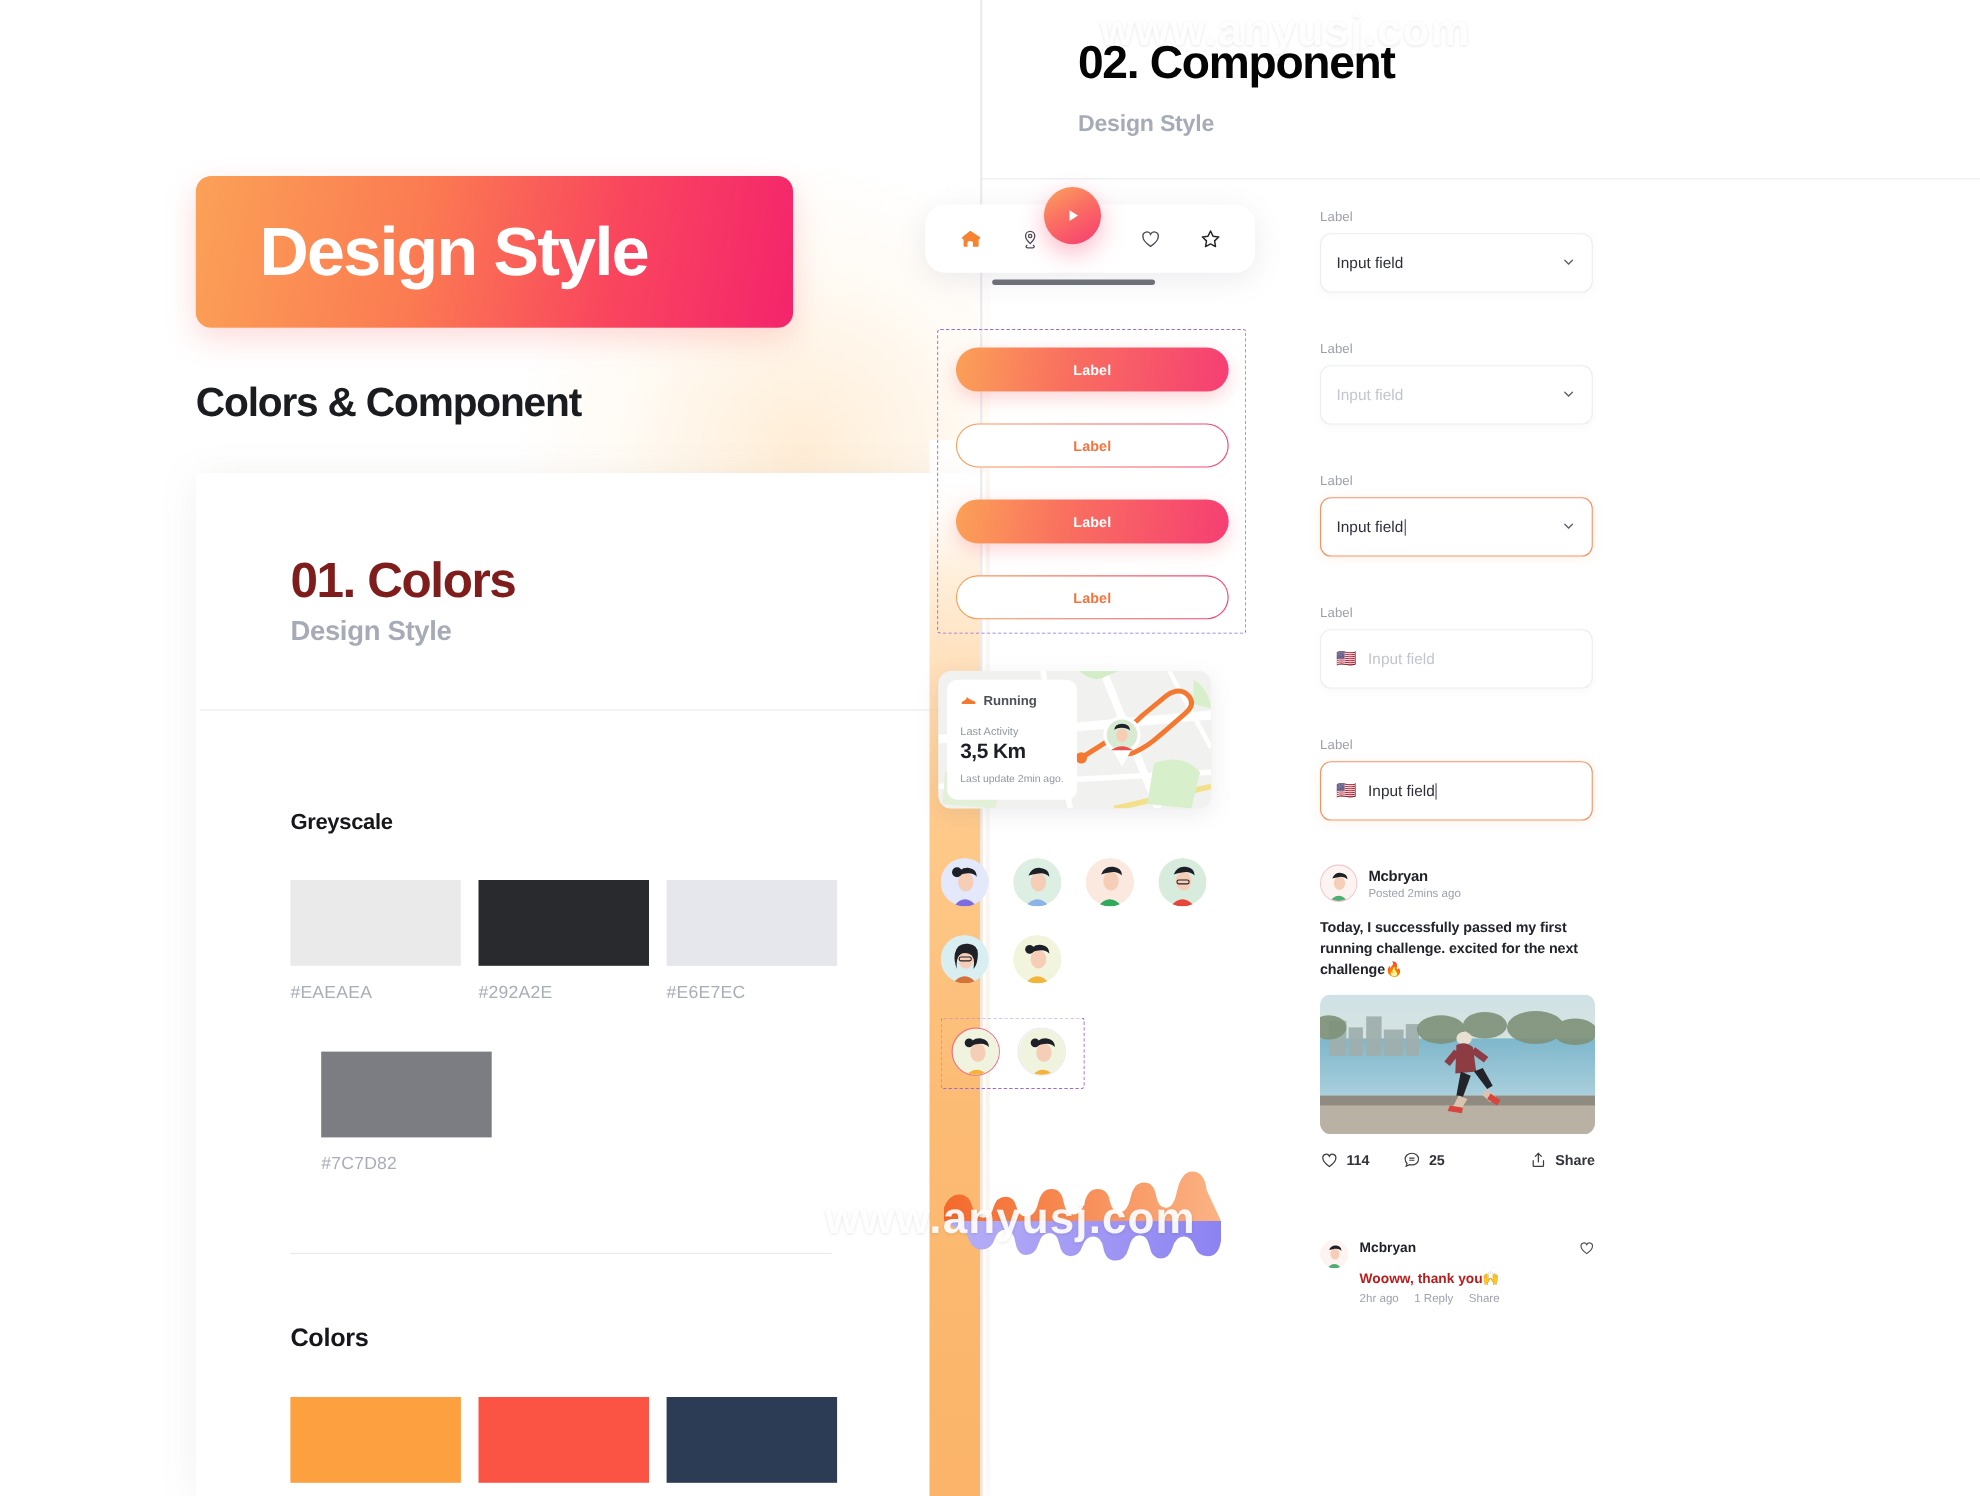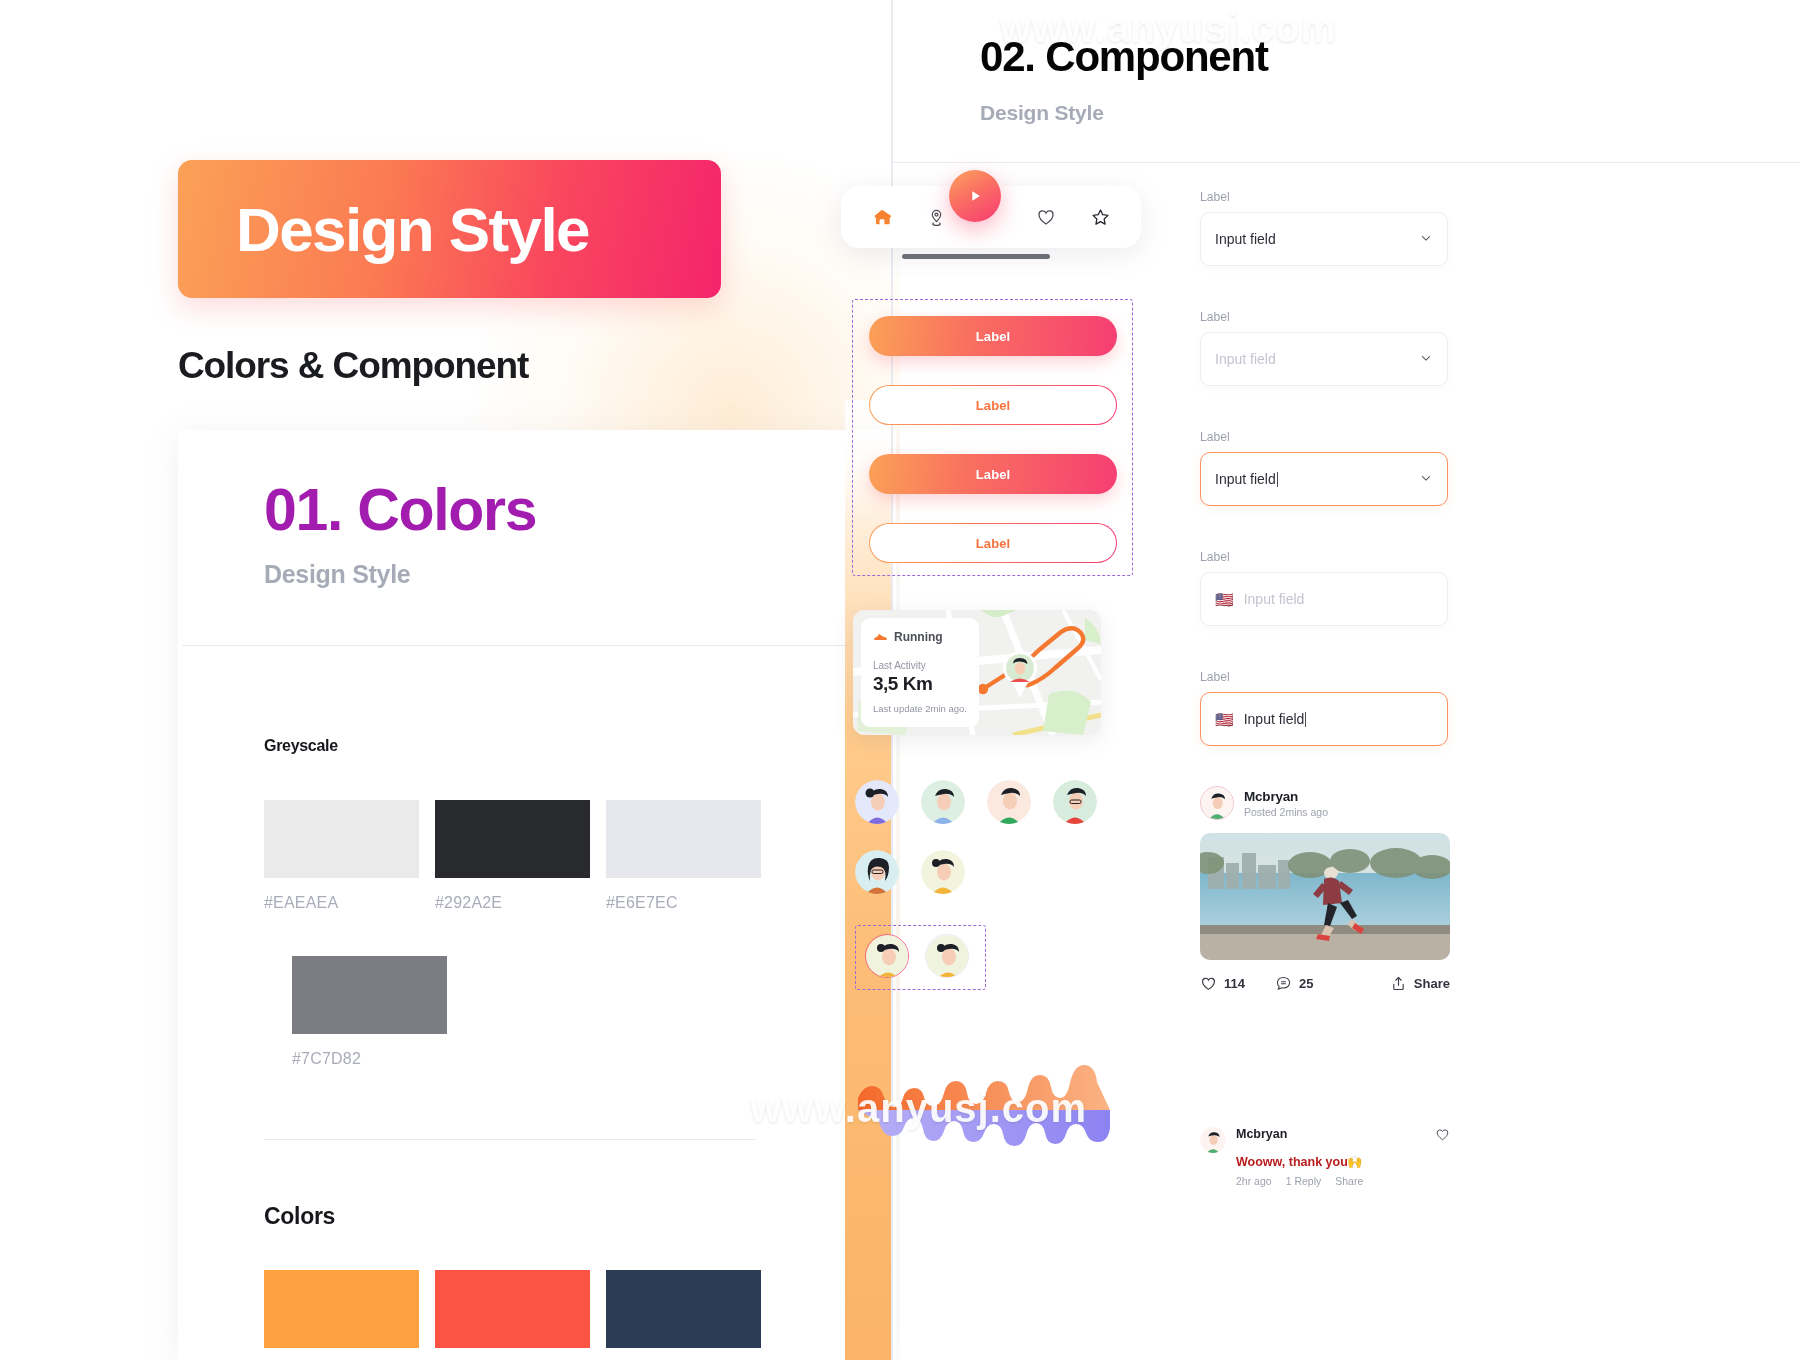--- a/index.html
+++ b/index.html
@@ -60,35 +60,35 @@
     color: #fff; font-size: 62px; font-weight: 800;
     letter-spacing: -1.6px; margin-left: 58px;
   }
 
   .section-heading {
     position: absolute; left: 178px; top: 345px;
     font-size: 37px; font-weight: 800; color: #1b1c20; letter-spacing: -1.1px;
   }
 
   .sheet-title {
-    position: absolute; left: 264px; top: 476px;
-    font-size: 59px; font-weight: 800; color: #a21caf; letter-spacing: -1.3px;
+    position: absolute; left: 264px; top: 502px;
+    font-size: 45px; font-weight: 800; color: #7f1d1d; letter-spacing: -1.3px;
   }
   .sheet-sub {
     position: absolute; left: 264px; top: 560px;
     font-size: 25px; font-weight: 700; color: #a7abb8; letter-spacing: -0.3px;
   }
   .sheet-rule {
     position: absolute; left: 182px; top: 645px; width: 718px; height: 1px;
     background: #e8eaef;
   }
 
   .grey-title {
     position: absolute; left: 264px; top: 737px;
-    font-size: 16px; font-weight: 800; color: #16171b; letter-spacing: -0.3px;
+    font-size: 20px; font-weight: 800; color: #16171b; letter-spacing: -0.3px;
   }
   .colors-title {
     position: absolute; left: 264px; top: 1203px;
     font-size: 23px; font-weight: 800; color: #16171b; letter-spacing: -0.3px;
   }
   .mid-rule {
     position: absolute; left: 264px; top: 1139px; width: 492px; height: 1px;
     background: #e8eaef;
   }
 
@@ -554,20 +554,21 @@
               <path d="M11 44 q11 -13 22 0z" fill="#4FAE72"></path>
               <ellipse cx="23" cy="22" rx="7" ry="8.5" fill="#f6cdb6"></ellipse>
               <path d="M14 16 q3 -8 11 -7 q8 1 8 8 -4 -4 -10 -3 -6 1 -9 2z" fill="#1d2026"></path>
             </svg>
         </div>
         <div>
           <div class="post-name">Mcbryan</div>
           <div class="post-time">Posted 2mins ago</div>
         </div>
       </div>
+      <div class="post-text">Today, I successfully passed my first running challenge. excited for the next challenge🔥</div>
       <div class="post-img">
         <svg width="250" height="127" viewBox="0 0 250 127" preserveAspectRatio="none">
           <defs>
             <linearGradient id="sky" x1="0" y1="0" x2="0" y2="1">
               <stop offset="0%" stop-color="#cfe2e6"></stop>
                 <stop offset="100%" stop-color="#e8e4d4"></stop>
             </linearGradient>
             <linearGradient id="sea" x1="0" y1="0" x2="0" y2="1">
               <stop offset="0%" stop-color="#7fb7cc"></stop>
                 <stop offset="100%" stop-color="#a9cfdd"></stop>

